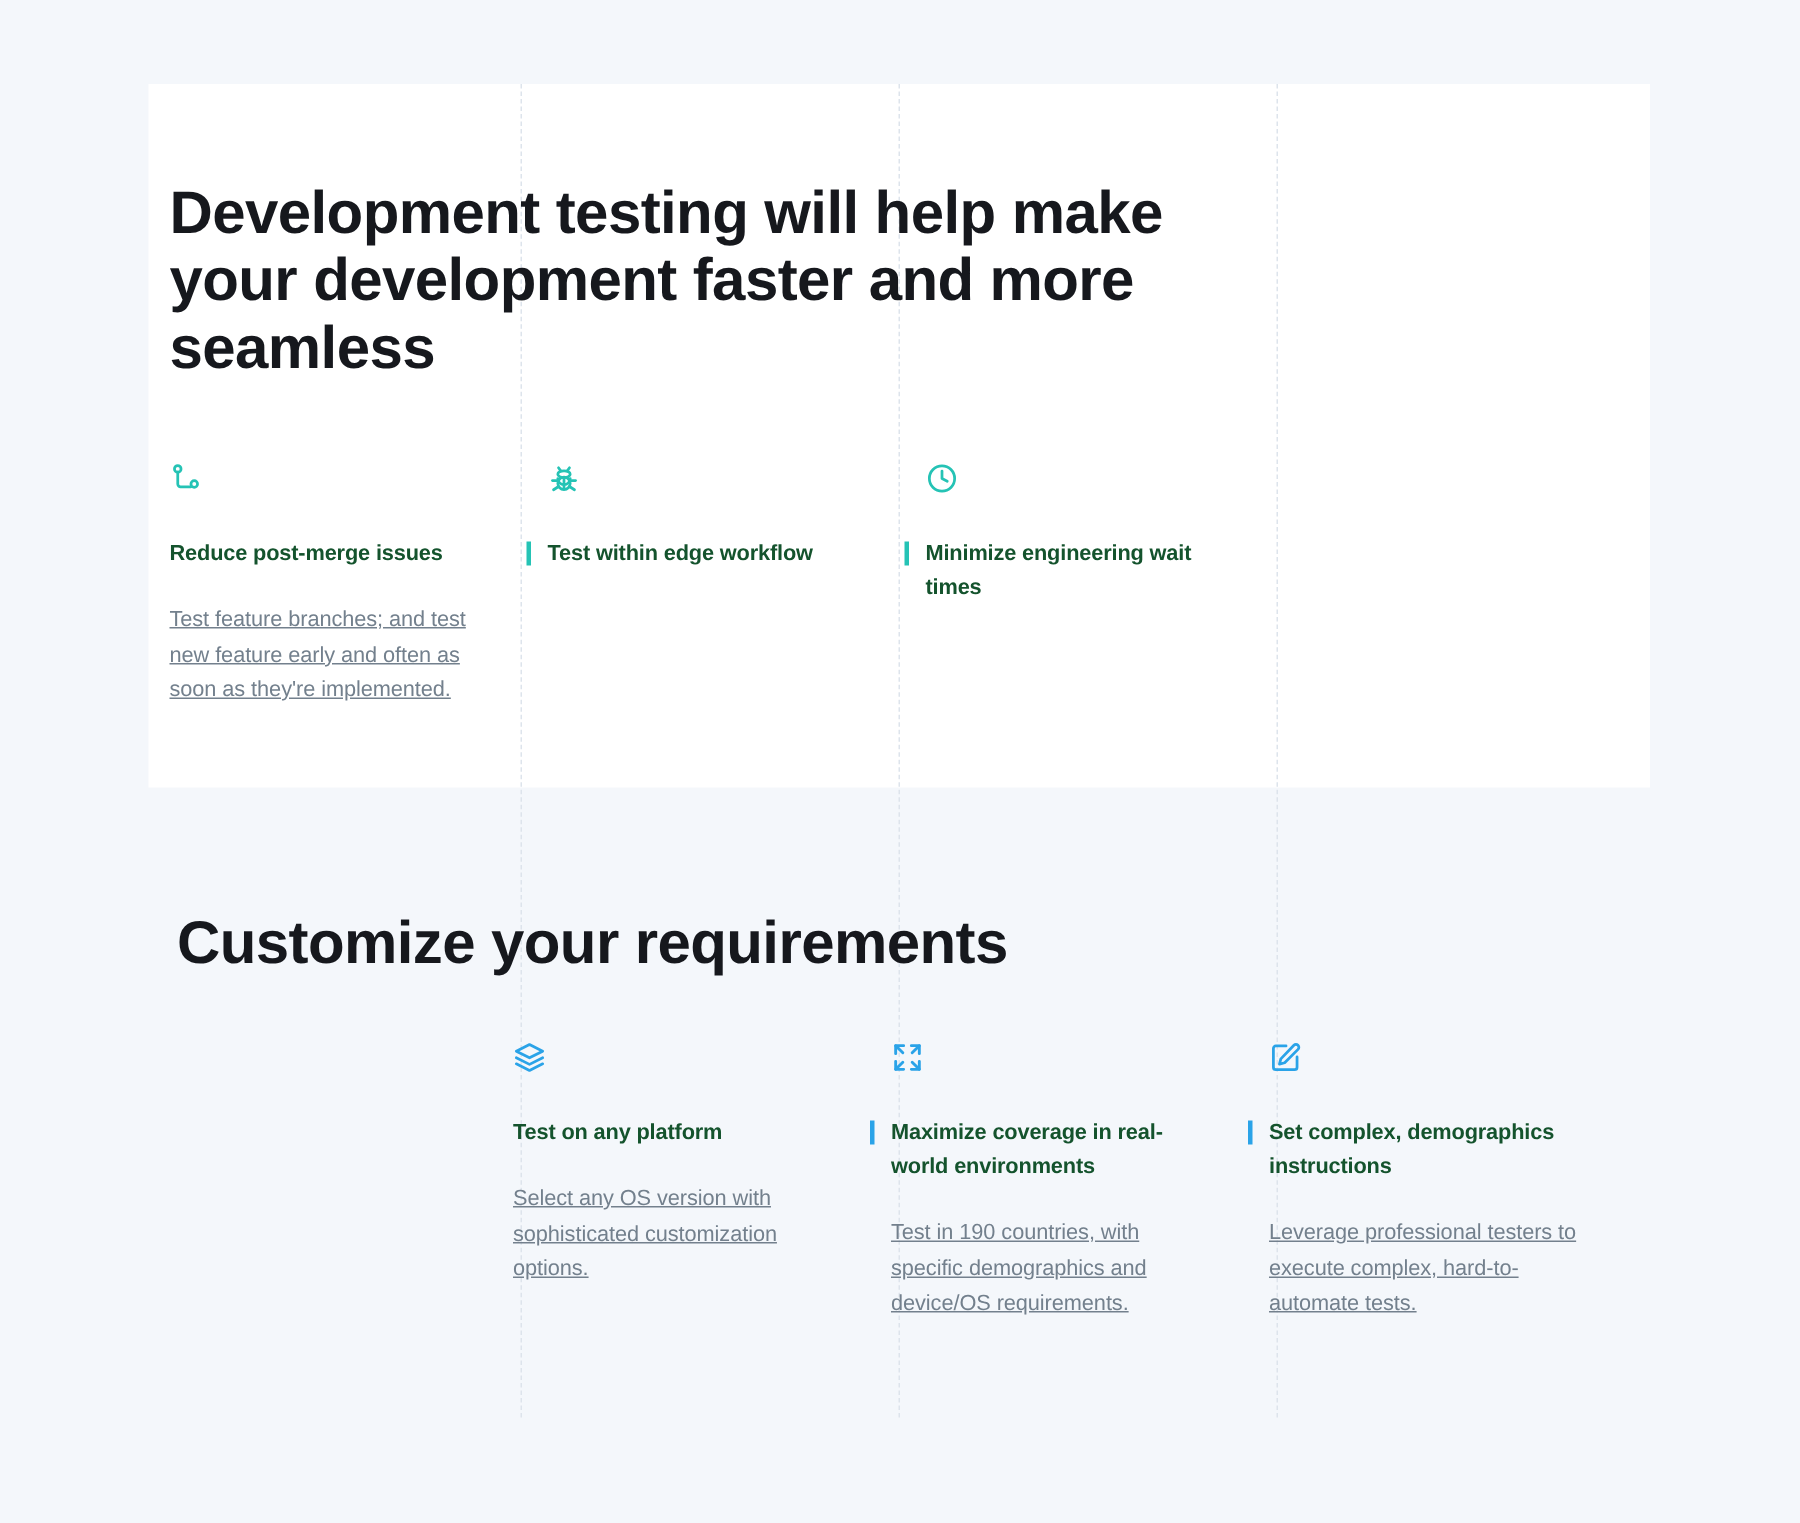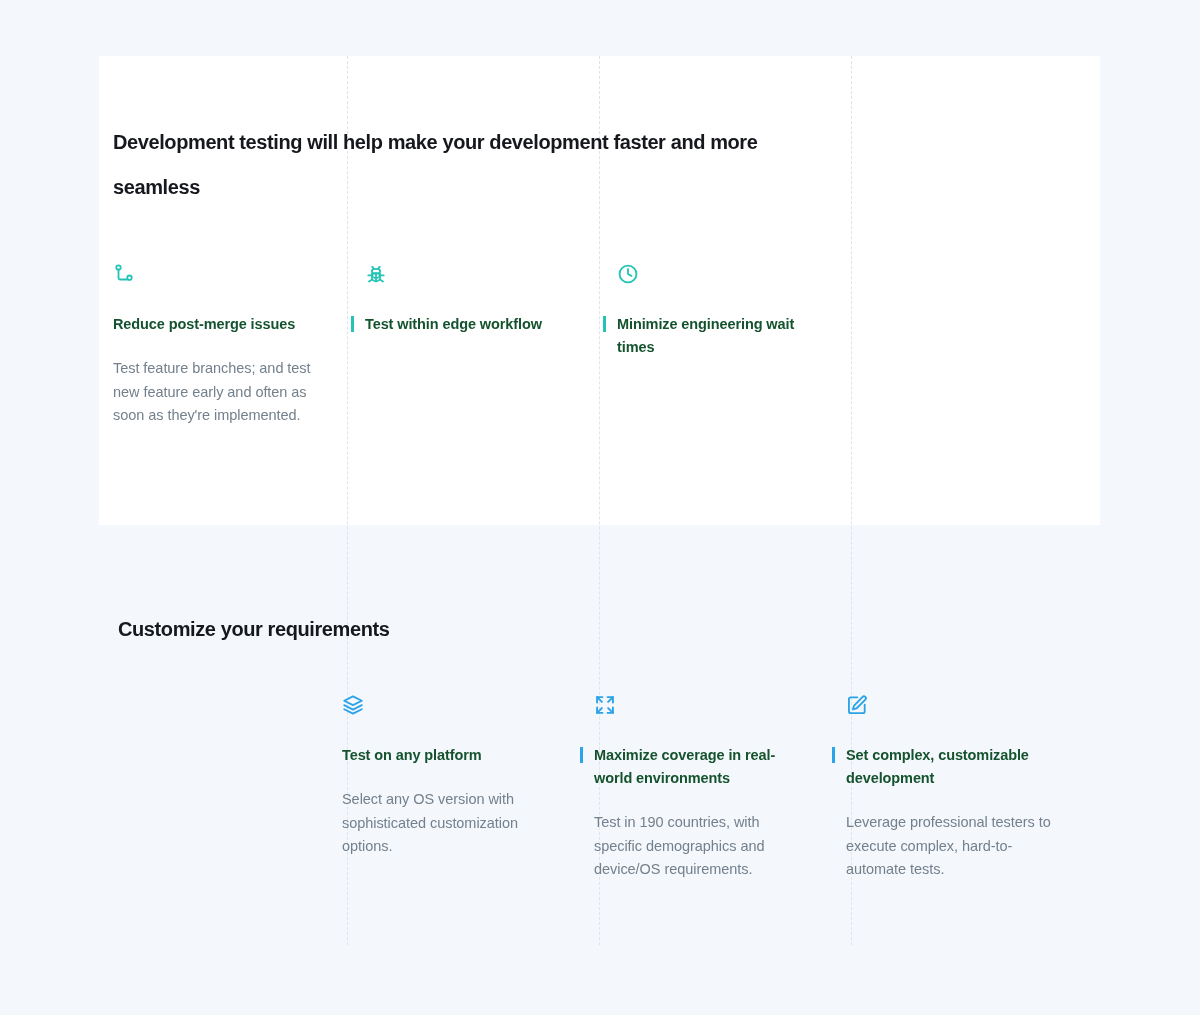--- a/index.html
+++ b/index.html
@@ -63,21 +63,21 @@
     width: 980px;
   }
   .section-two {
     position: absolute;
     left: 118px;
     top: 607px;
     width: 980px;
   }
 
   h1.section-title {
-    font-size: 20px;
+    font-size: 40px;
     line-height: 45px;
     font-weight: bold;
     color: #16181d;
     letter-spacing: -0.4px;
     max-width: 690px;
   }
   h1.section-title.narrow { max-width: 640px; }
 
   .cols {
     display: flex;
@@ -113,20 +113,21 @@
     width: 3px;
     height: 16px;
   }
 
   .col-body {
     margin-top: 21px;
     font-size: 14.5px;
     line-height: 23.5px;
     color: #73808d;
     letter-spacing: -0.05px;
+    text-decoration: underline;
   }
 
   .sec1-top { margin-top: 53px; }
   .sec2-top { margin-top: 42px; justify-content: flex-end; }
 </style>
 </head>
 <body>
 
 <div class="hero-card"></div>
 
@@ -235,21 +236,21 @@
 
       <div class="col">
         <span class="col-icon">
           <svg width="22" height="22" viewBox="0 0 24 24" fill="none" stroke="#2aa3e8" stroke-width="2" stroke-linecap="round" stroke-linejoin="round">
             <path d="M12.4 3.6 H5 a1.8 1.8 0 0 0 -1.8 1.8 V19 a1.8 1.8 0 0 0 1.8 1.8 H18.6 a1.8 1.8 0 0 0 1.8 -1.8 V11.6"></path>
             <path d="M18.1 3.1 a2.1 2.1 0 0 1 3 3 L11.4 15.8 L7.6 16.8 L8.6 13 Z"></path>
           </svg>
         </span>
         <div class="col-head">
           <span class="accent" style="background:#2aa3e8"></span>
-          <span>Set complex, customizable development</span>
+          <span>Set complex, demographics instructions</span>
         </div>
         <p class="col-body">Leverage professional testers to execute complex, hard-to-automate tests.</p>
       </div>
 
     </div>
   </section>
 
 </div>
 
 </body></html>

